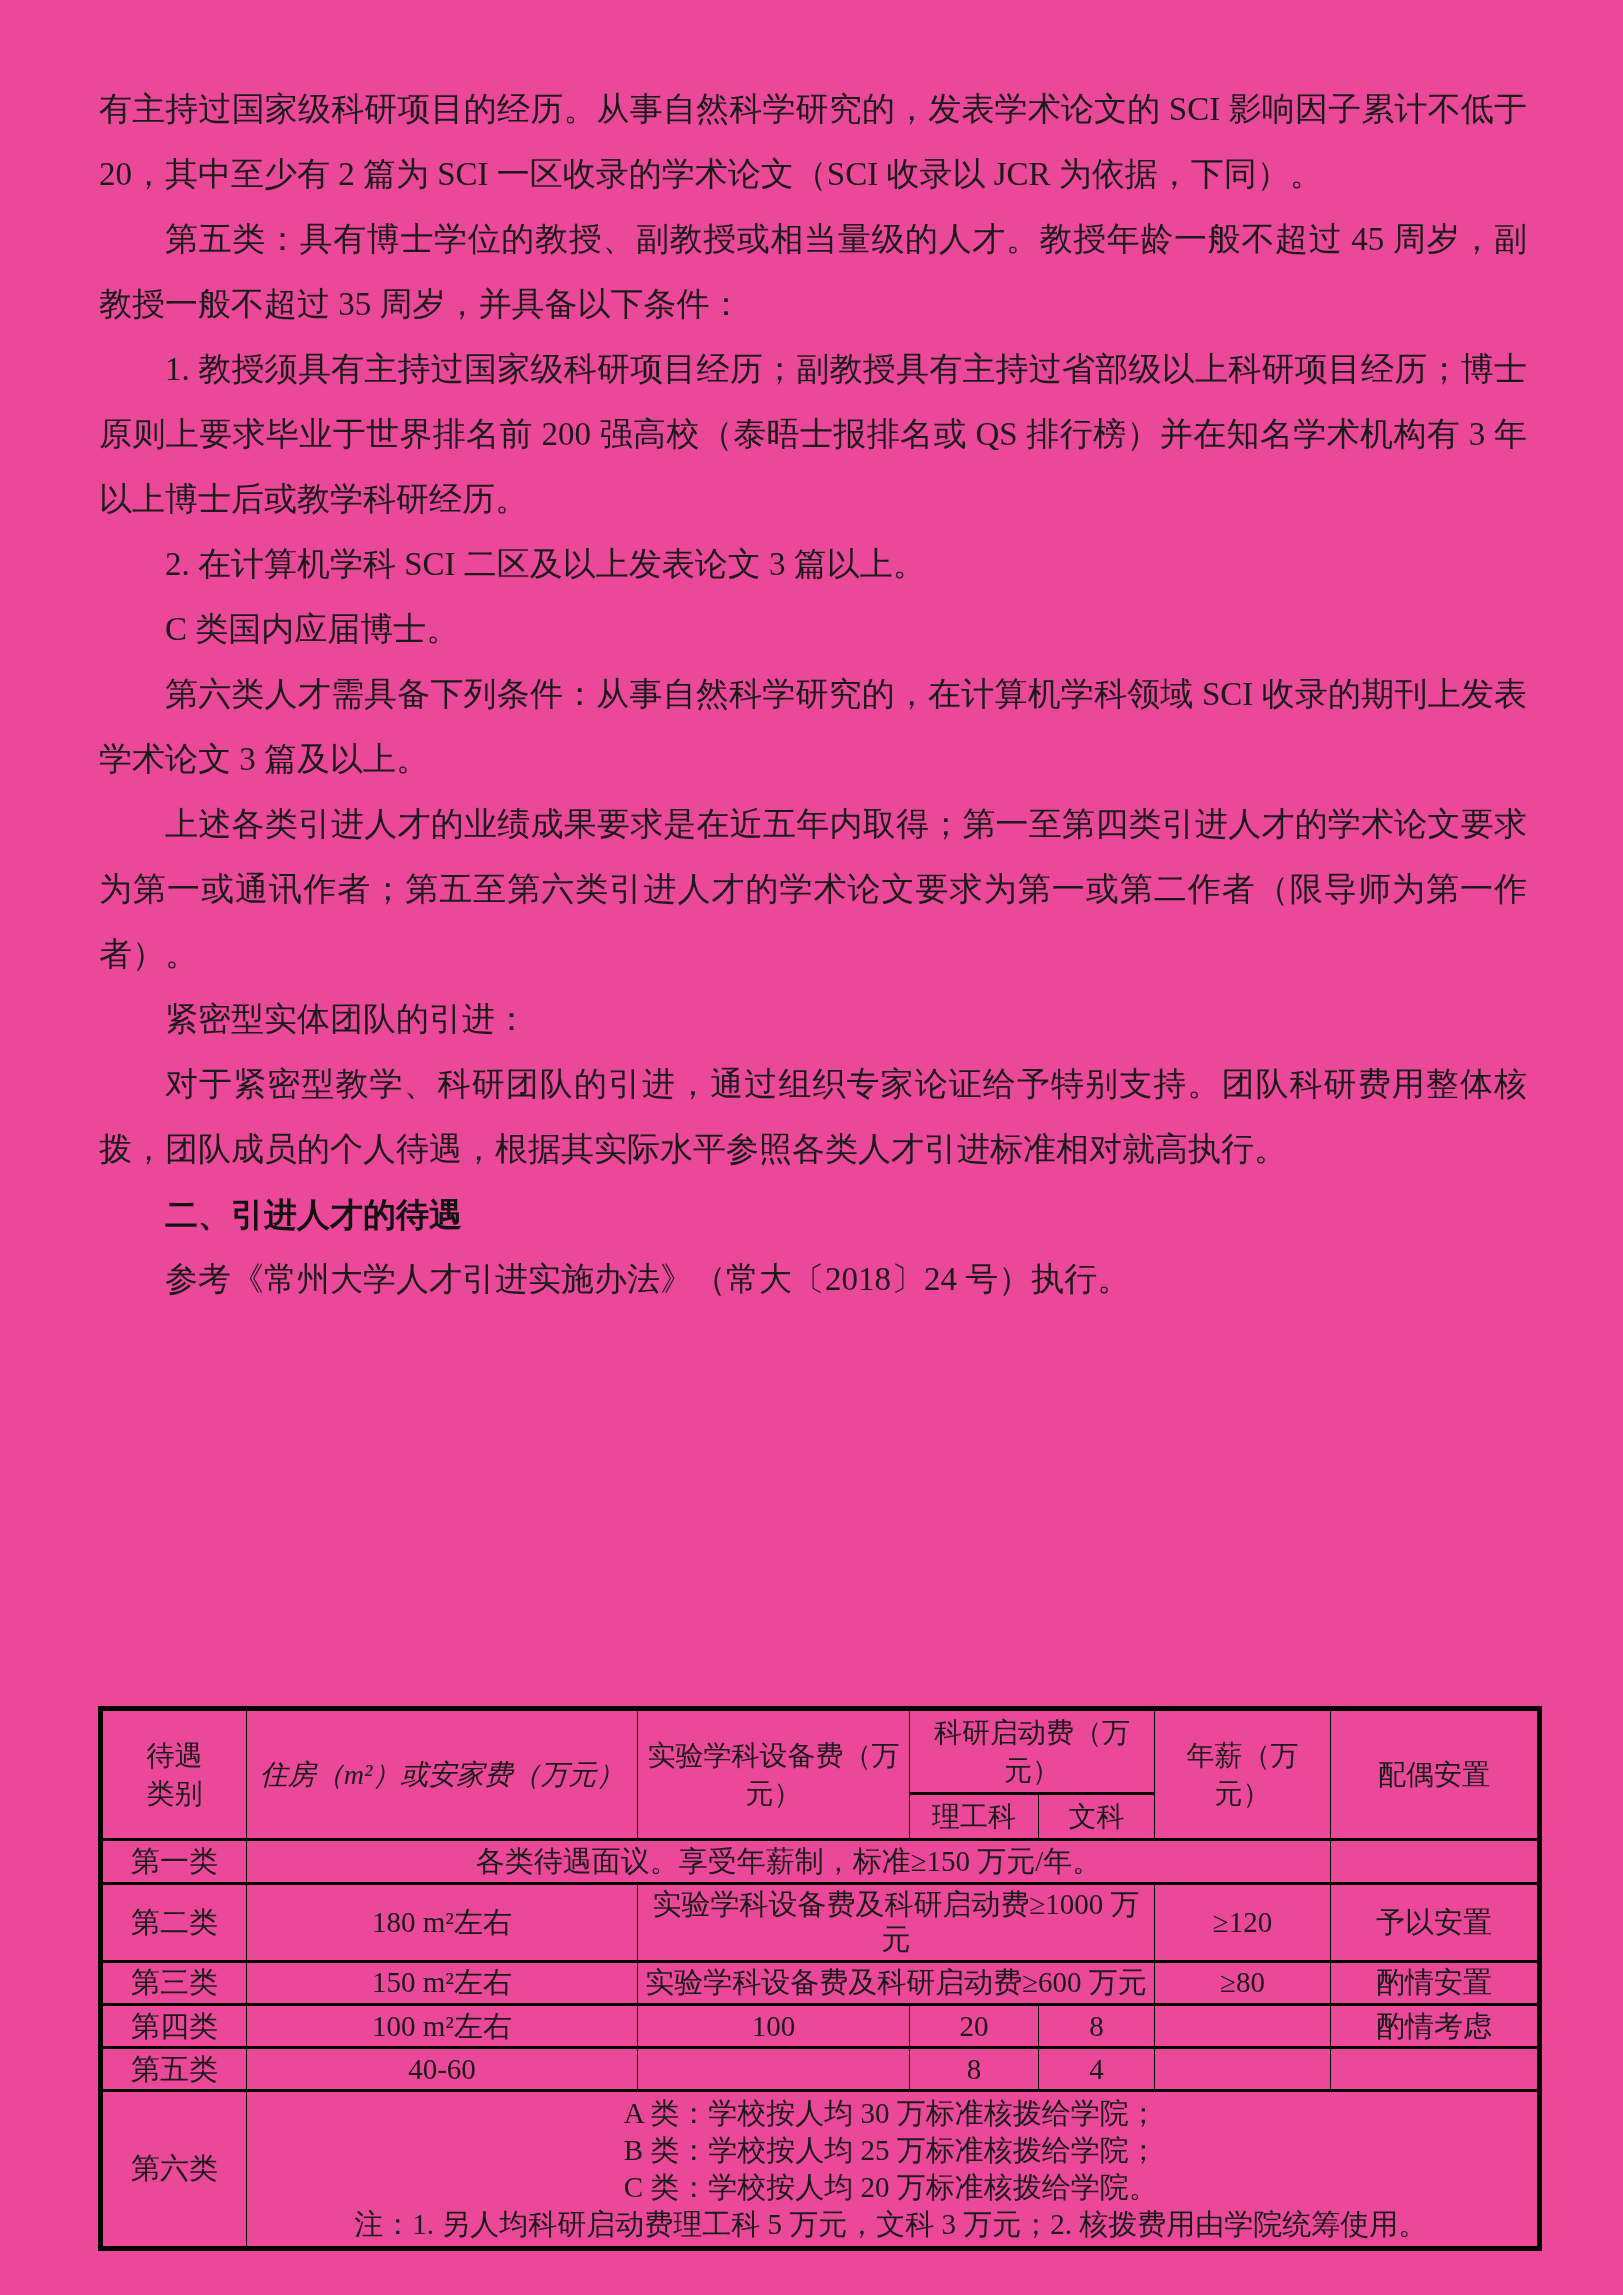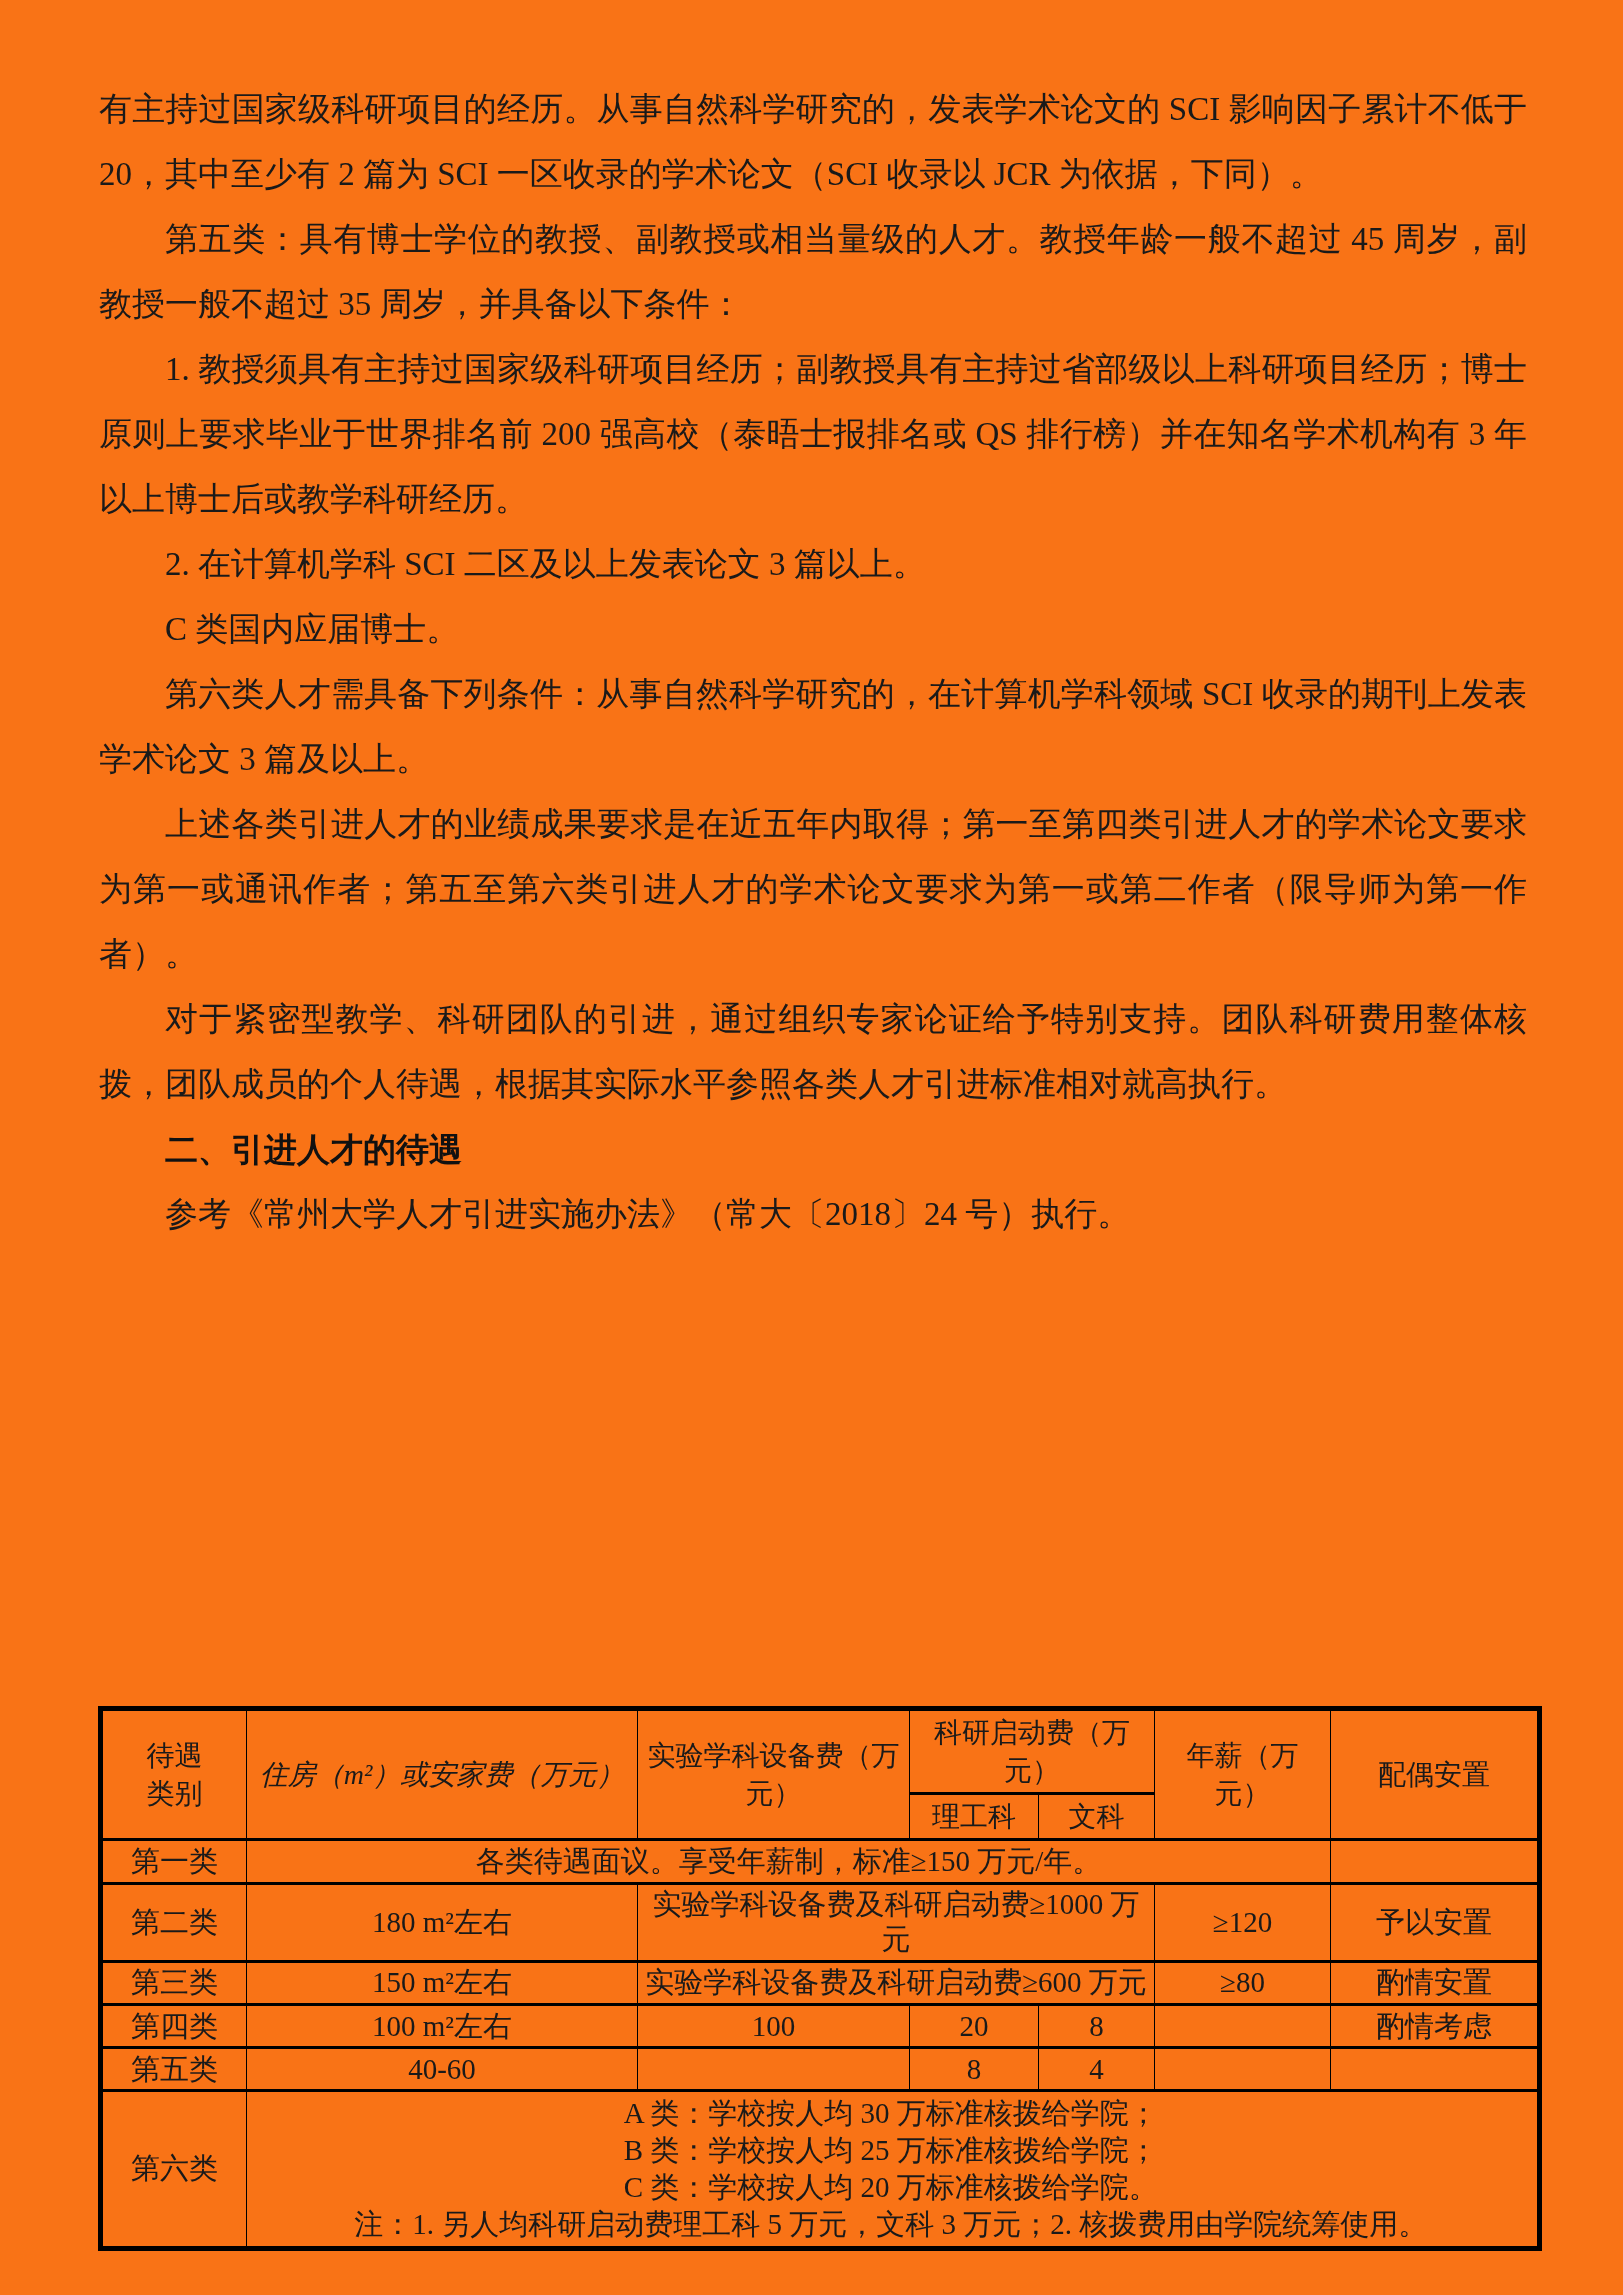--- a/index.html
+++ b/index.html
@@ -1,20 +1,20 @@
 <!DOCTYPE html>
 <html style="font-size:10.5px"><head>
 <meta charset="utf-8">
 <style>
   html, body { margin: 0; padding: 0; background: #ffffff; }
   .page {
     position: relative;
     width: 1623px;
     height: 2295px;
-    background: #f97316;
+    background: #ec4899;
     color: #1a1a1a;
     font-family: "Liberation Serif", "DejaVu Serif", serif;
     overflow: hidden;
   }
   .text-block {
     position: absolute;
     left: 99px;
     top: 77px;
     width: 1428px;
     font-size: 33px;
@@ -72,20 +72,21 @@
 <div class="page">
 
   <div class="text-block">
     <p class="para">有主持过国家级科研项目的经历。从事自然科学研究的，发表学术论文的 SCI 影响因子累计不低于 20，其中至少有 2 篇为 SCI 一区收录的学术论文（SCI 收录以 JCR 为依据，下同）。</p>
     <p class="para indent">第五类：具有博士学位的教授、副教授或相当量级的人才。教授年龄一般不超过 45 周岁，副教授一般不超过 35 周岁，并具备以下条件：</p>
     <p class="para indent">1. 教授须具有主持过国家级科研项目经历；副教授具有主持过省部级以上科研项目经历；博士原则上要求毕业于世界排名前 200 强高校（泰晤士报排名或 QS 排行榜）并在知名学术机构有 3 年以上博士后或教学科研经历。</p>
     <p class="para indent">2. 在计算机学科 SCI 二区及以上发表论文 3 篇以上。</p>
     <p class="para indent">C 类国内应届博士。</p>
     <p class="para indent">第六类人才需具备下列条件：从事自然科学研究的，在计算机学科领域 SCI 收录的期刊上发表学术论文 3 篇及以上。</p>
     <p class="para indent">上述各类引进人才的业绩成果要求是在近五年内取得；第一至第四类引进人才的学术论文要求为第一或通讯作者；第五至第六类引进人才的学术论文要求为第一或第二作者（限导师为第一作者）。</p>
+    <p class="para indent">紧密型实体团队的引进：</p>
     <p class="para indent">对于紧密型教学、科研团队的引进，通过组织专家论证给予特别支持。团队科研费用整体核拨，团队成员的个人待遇，根据其实际水平参照各类人才引进标准相对就高执行。</p>
     <p class="heading">二、引进人才的待遇</p>
     <p class="para indent">参考《常州大学人才引进实施办法》（常大〔2018〕24 号）执行。</p>
   </div>
 
   <table class="talent-table">
     <colgroup>
       <col style="width:146px">
       <col style="width:391px">
       <col style="width:272px">

